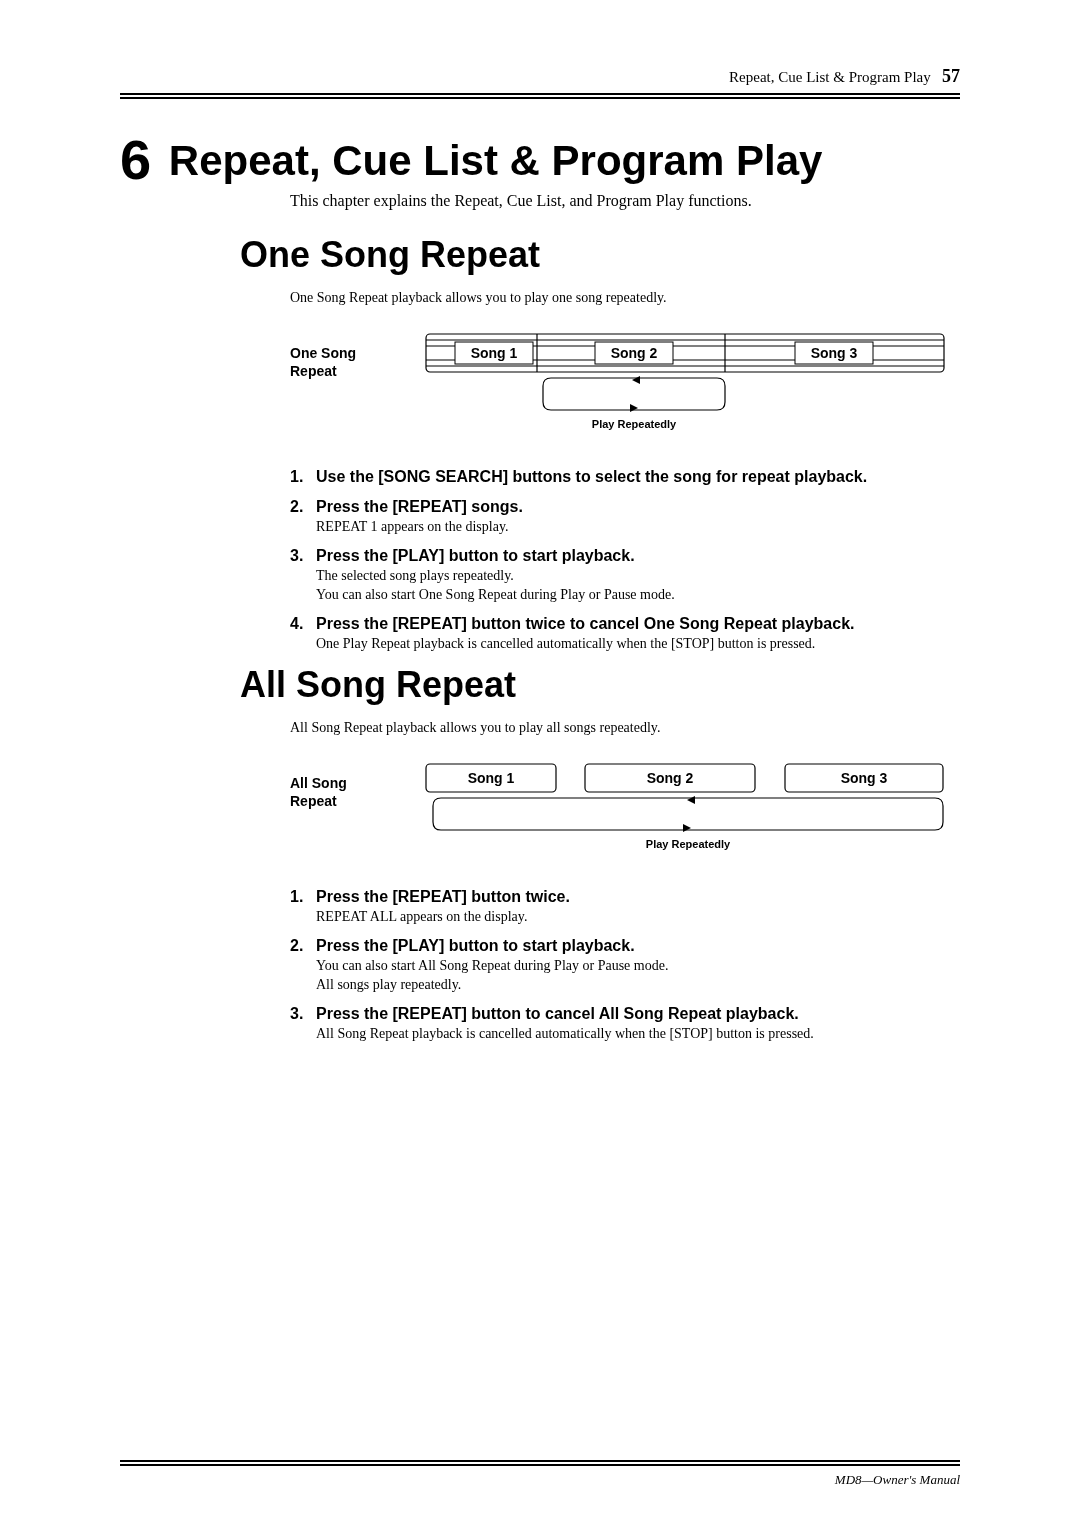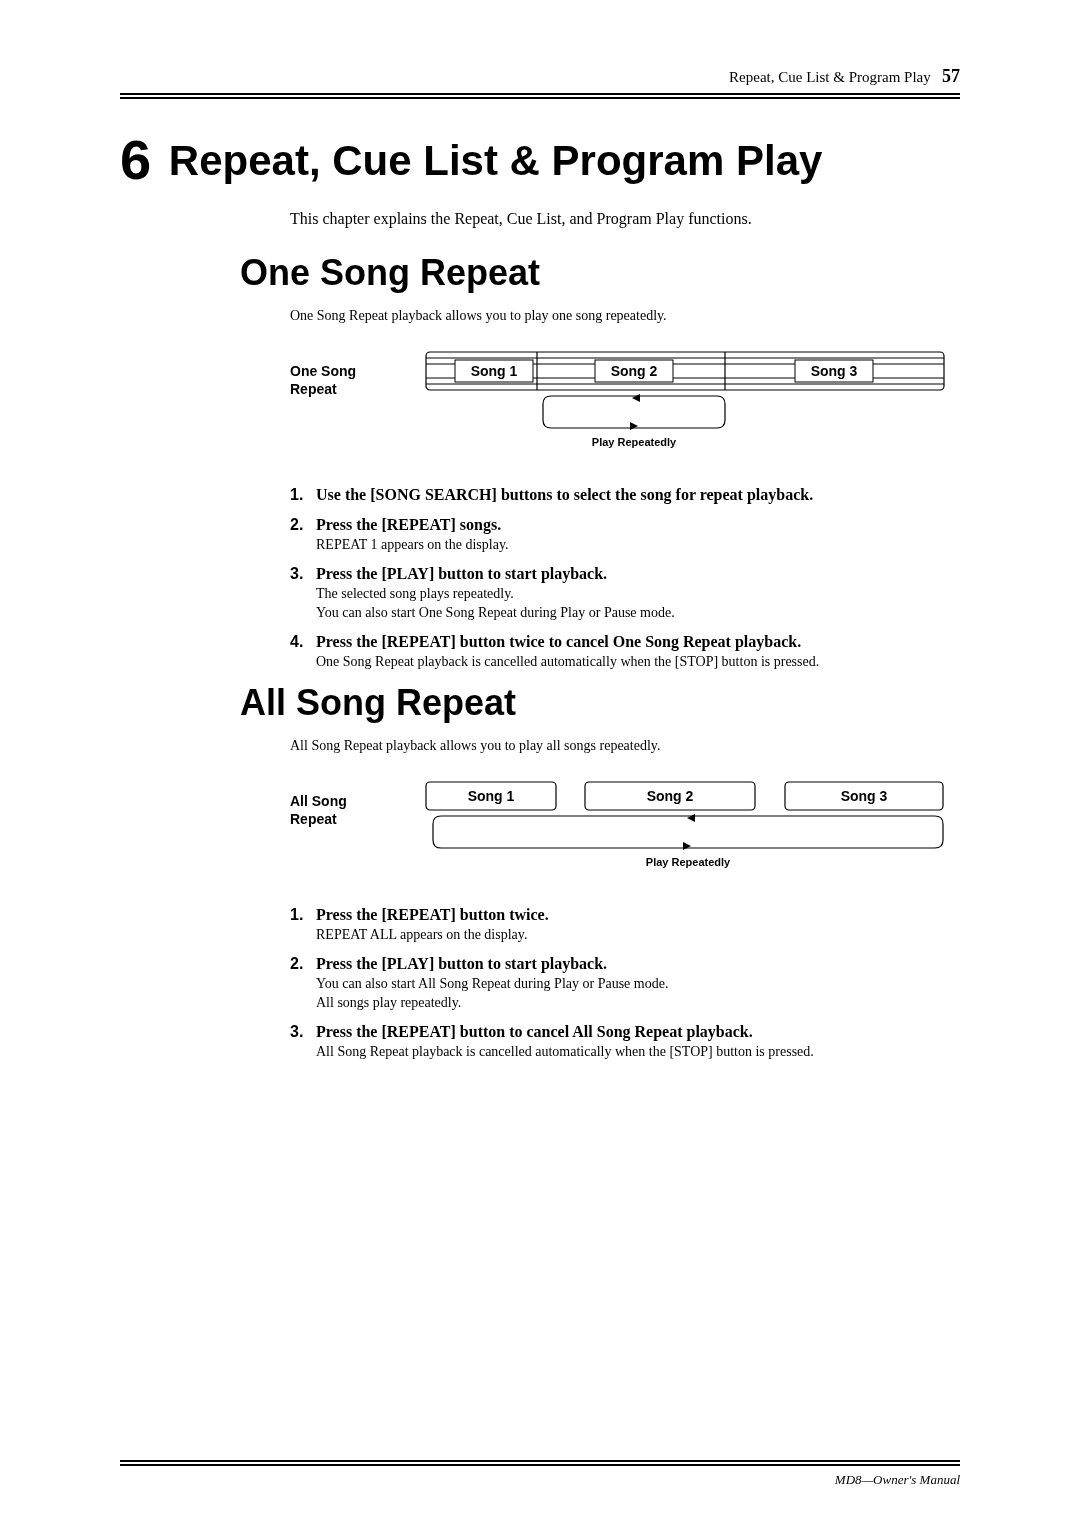--- a/index.html
+++ b/index.html
@@ -23,21 +23,20 @@
   .header-rule {
     border-top: 2px solid #000;
     border-bottom: 2px solid #000;
     height: 6px;
     margin-bottom: 28px;
   }
   .chapter-title {
     font-family: Arial, Helvetica, sans-serif;
     font-weight: bold;
     font-size: 42px;
-    margin-bottom: 18px;
   }
   .chapter-title .chapter-num {
     font-size: 56px;
     vertical-align: -4px;
     margin-right: 6px;
   }
   .chapter-intro {
     margin-left: 170px;
     font-size: 16px;
     margin-bottom: 24px;
@@ -80,21 +79,21 @@
     margin-bottom: 12px;
   }
   .step-num {
     position: absolute;
     left: 0;
     font-family: Arial, Helvetica, sans-serif;
     font-weight: bold;
     font-size: 16px;
   }
   .step-head {
-    font-family: Liberation Serif, serif;
+    font-family: Liberation Sans, sans-serif;
     font-weight: bold;
     font-size: 16px;
     display: inline;
   }
   .step-body {
     font-size: 14px;
     margin-top: 2px;
   }
   .step-body p { margin-top: 3px; }
   .footer-rule {
@@ -182,21 +181,21 @@
     <span class="step-head">Press the [PLAY] button to start playback.</span>
     <div class="step-body">
       <p>The selected song plays repeatedly.</p>
       <p>You can also start One Song Repeat during Play or Pause mode.</p>
     </div>
   </li>
   <li>
     <span class="step-num">4.</span>
     <span class="step-head">Press the [REPEAT] button twice to cancel One Song Repeat playback.</span>
     <div class="step-body">
-        <p>One Song Repeat playback is cancelled automatically when the [STOP] button is pressed.</p>
+        <p>One Play Repeat playback is cancelled automatically when the [STOP] button is pressed.</p>
       </div>
   </li>
 </ol>
 
 <h2 class="section-heading" style="margin-top:6px;">All Song Repeat</h2>
 <p class="section-intro">All Song Repeat playback allows you to play all songs repeatedly.</p>
 
 <div class="diagram-row">
   <div class="diagram-label">
     <span>All Song</span><br>

